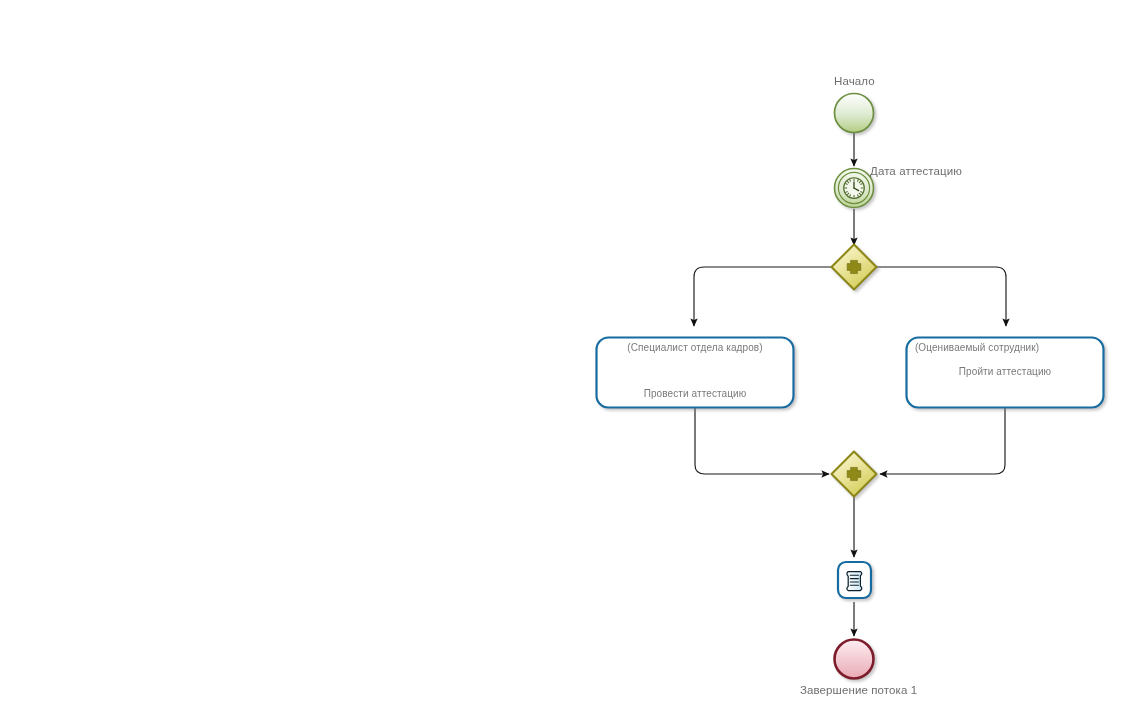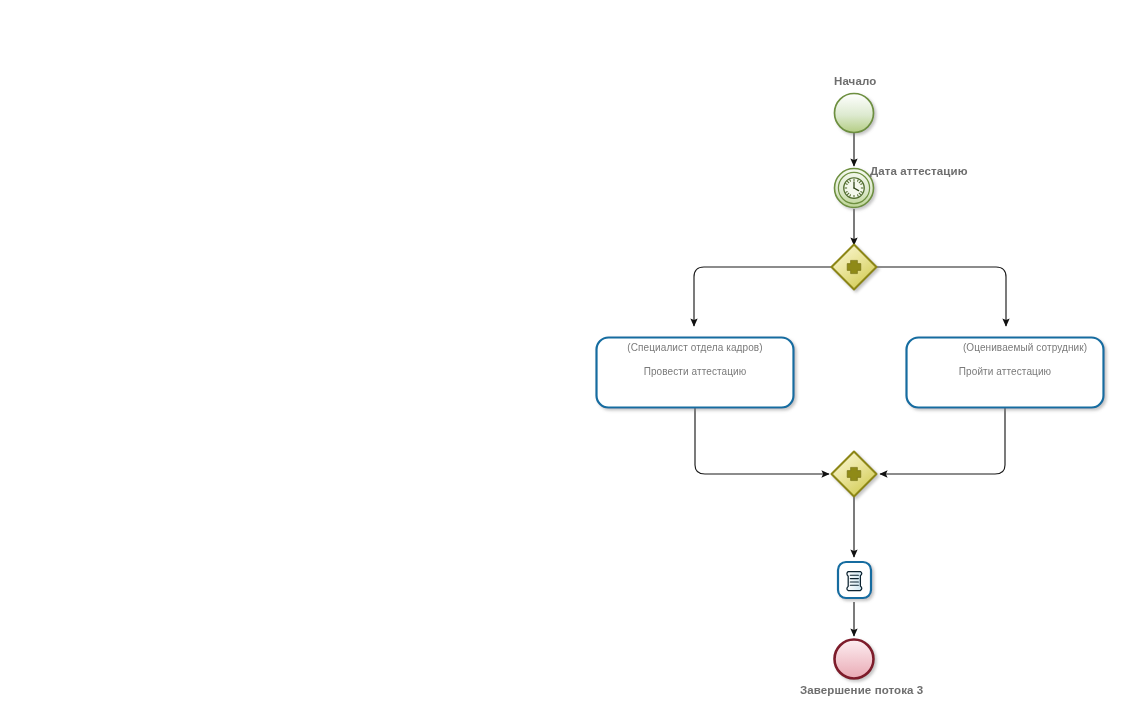--- a/index.html
+++ b/index.html
@@ -22,21 +22,20 @@
     left: 0;
     top: 0;
   }
   .node-label {
     position: absolute;
     color: #6e6e6e;
     font-size: 11.5px;
     font-family: "Liberation Sans", "DejaVu Sans", sans-serif;
     white-space: nowrap;
     letter-spacing: 0.1px;
-    font-weight: bold;
   }
   .task-text {
     position: absolute;
     color: #7a7a7a;
     font-size: 10px;
     font-family: "Liberation Sans", "DejaVu Sans", sans-serif;
     white-space: nowrap;
     text-align: center;
     letter-spacing: 0.1px;
   }
@@ -183,21 +182,21 @@
       <circle cx="854" cy="659" r="19.5" fill="url(#gradEnd)" stroke="#7d1a2a" stroke-width="2.6" filter="url(#shapeShadow)"></circle>
     </g>
   </svg>
 
   <div class="node-label" style="left:834px; top:75px;">Начало</div>
 
   <div class="node-label" style="left:870px; top:165px;">Дата аттестацию</div>
 
   <div class="task-text" style="left:596px; top:342px; width:198px;">(Специалист отдела кадров)</div>
 
-  <div class="task-text" style="left:596px; top:366px; width:198px;">Провести аттестацию</div>
-
-  <div class="task-text" style="left:926px; top:342px; width:198px;">(Оцениваемый сотрудник)</div>
+  <div class="task-text" style="left:596px; top:388px; width:198px;">Провести аттестацию</div>
+
+  <div class="task-text" style="left:878px; top:342px; width:198px;">(Оцениваемый сотрудник)</div>
 
   <div class="task-text" style="left:906px; top:366px; width:198px;">Пройти аттестацию</div>
 
-  <div class="node-label" style="left:800px; top:684px;">Завершение потока 3</div>
+  <div class="node-label" style="left:800px; top:684px;">Завершение потока 1</div>
 
 </div>
 
 </body></html>

